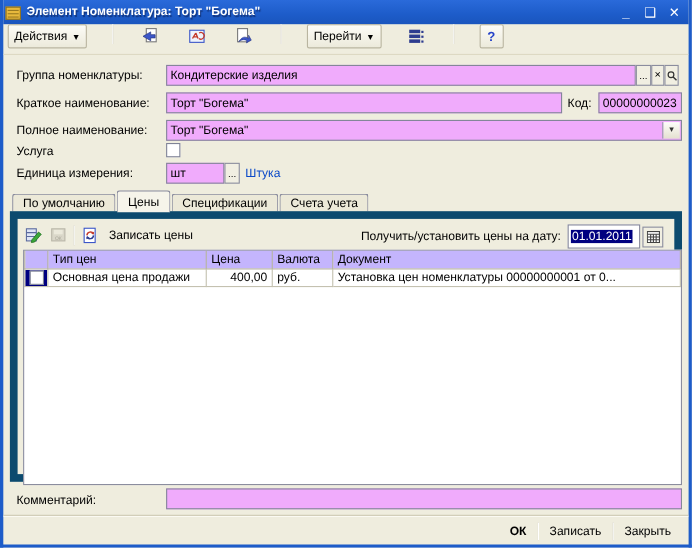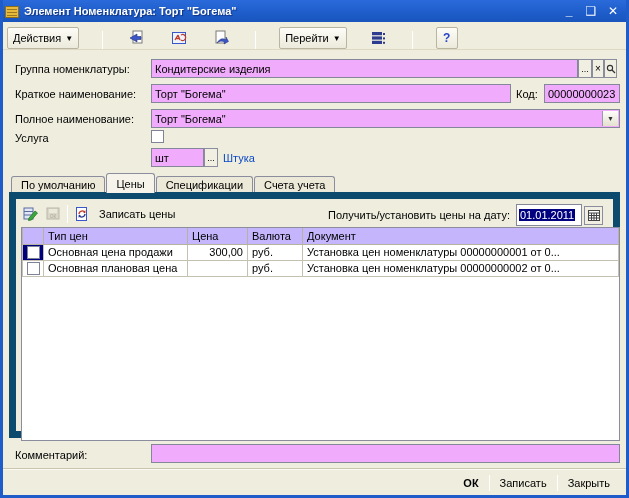--- a/index.html
+++ b/index.html
@@ -18,21 +18,21 @@
   }
   .title-icon { width:14px; height:13px; margin-right:5px; position:relative; flex:0 0 auto; }
   .title-icon .box { position:absolute; inset:1px 0 0 0; background:#e7b93c; border:1px solid #8a6d1d; }
   .title-icon .line { position:absolute; left:2px; right:2px; height:1px; background:#9a7a20; }
   .title-text { font-size:11px; font-weight:bold; white-space:nowrap; text-shadow:1px 1px 1px rgba(0,0,30,.45); flex:1; }
   .win-btns { display:flex; gap:8px; align-items:center; margin-right:4px; }
   .win-btn { color:#fff; font-size:12px; font-weight:bold; width:14px; text-align:center; cursor:default; line-height:14px; }
   
   .toolbar {
     position:absolute; left:0; top:22px; width:623px; height:28px;
-    display:flex; align-items:flex-end; padding-left:4px; gap:20px;
+    display:flex; align-items:flex-start; padding-left:4px; gap:20px;
     border-bottom:1px solid #ddd9c3;
   }
   .tb-btn {
     height:22px; display:flex; align-items:center; padding:0 5px; font-size:11px; color:#000;
     border:1px solid transparent; background:transparent;
   }
   .tb-btn.raised { border:1px solid #b9b5a0; border-radius:2px; background:linear-gradient(#fdfcf7,#eceadb); }
   .tb-caret { font-size:8px; margin-left:4px; }
   .tb-sep { width:1px; height:18px; background:#b9b5a0; border-right:1px solid #fff; margin:0 3px; }
   .tb-icon { width:22px; height:22px; display:flex; align-items:center; justify-content:center; border:1px solid transparent; border-radius:2px; }
@@ -182,20 +182,21 @@
 
   <span class="flabel" style="top:113px">Полное наименование:</span>
   <div class="tfield" style="left:148px; top:109px; width:469px; padding-right:18px">
     <span>Торт "Богема"</span>
     <span class="combo-arrow">▼</span>
   </div>
 
   <span class="flabel" style="top:132px">Услуга</span>
   <span class="checkbox" style="position:absolute; left:148px; top:130px"></span>
 
+  <span class="flabel" style="top:152px">Единица измерения:</span>
   <div class="tfield" style="left:148px; top:148px; width:53px">шт</div>
   <div class="sq-btn" style="left:201px; top:148px; width:14px">...</div>
   <span class="link" style="position:absolute; left:220px; top:152px">Штука</span>
 
   <div class="tabs">
     <div class="tab">По умолчанию</div>
     <div class="tab active">Цены</div>
     <div class="tab">Спецификации</div>
     <div class="tab">Счета учета</div>
   </div>
@@ -264,32 +265,23 @@
           <th>Тип цен</th>
           <th>Цена</th>
           <th>Валюта</th>
           <th>Документ</th>
         </tr>
         <tr>
           <td class="chk sel">
                 <span class="checkbox"></span>
               </td>
           <td>Основная цена продажи</td>
-          <td class="num">300,00</td>
+          <td class="num">400,00</td>
           <td>руб.</td>
           <td>Установка цен номенклатуры 00000000001 от 0...</td>
-        </tr>
-        <tr>
-          <td class="chk">
-                <span class="checkbox"></span>
-              </td>
-          <td>Основная плановая цена</td>
-          <td class="num"></td>
-          <td>руб.</td>
-          <td>Установка цен номенклатуры 00000000002 от 0...</td>
         </tr>
       </tbody>
         </table>
     </div>
   </div>
 
   <span class="flabel" style="top:449px">Комментарий:</span>
   <div class="tfield" style="left:148px; top:444px; width:469px"></div>
 
   <div class="footer-sep"></div>

